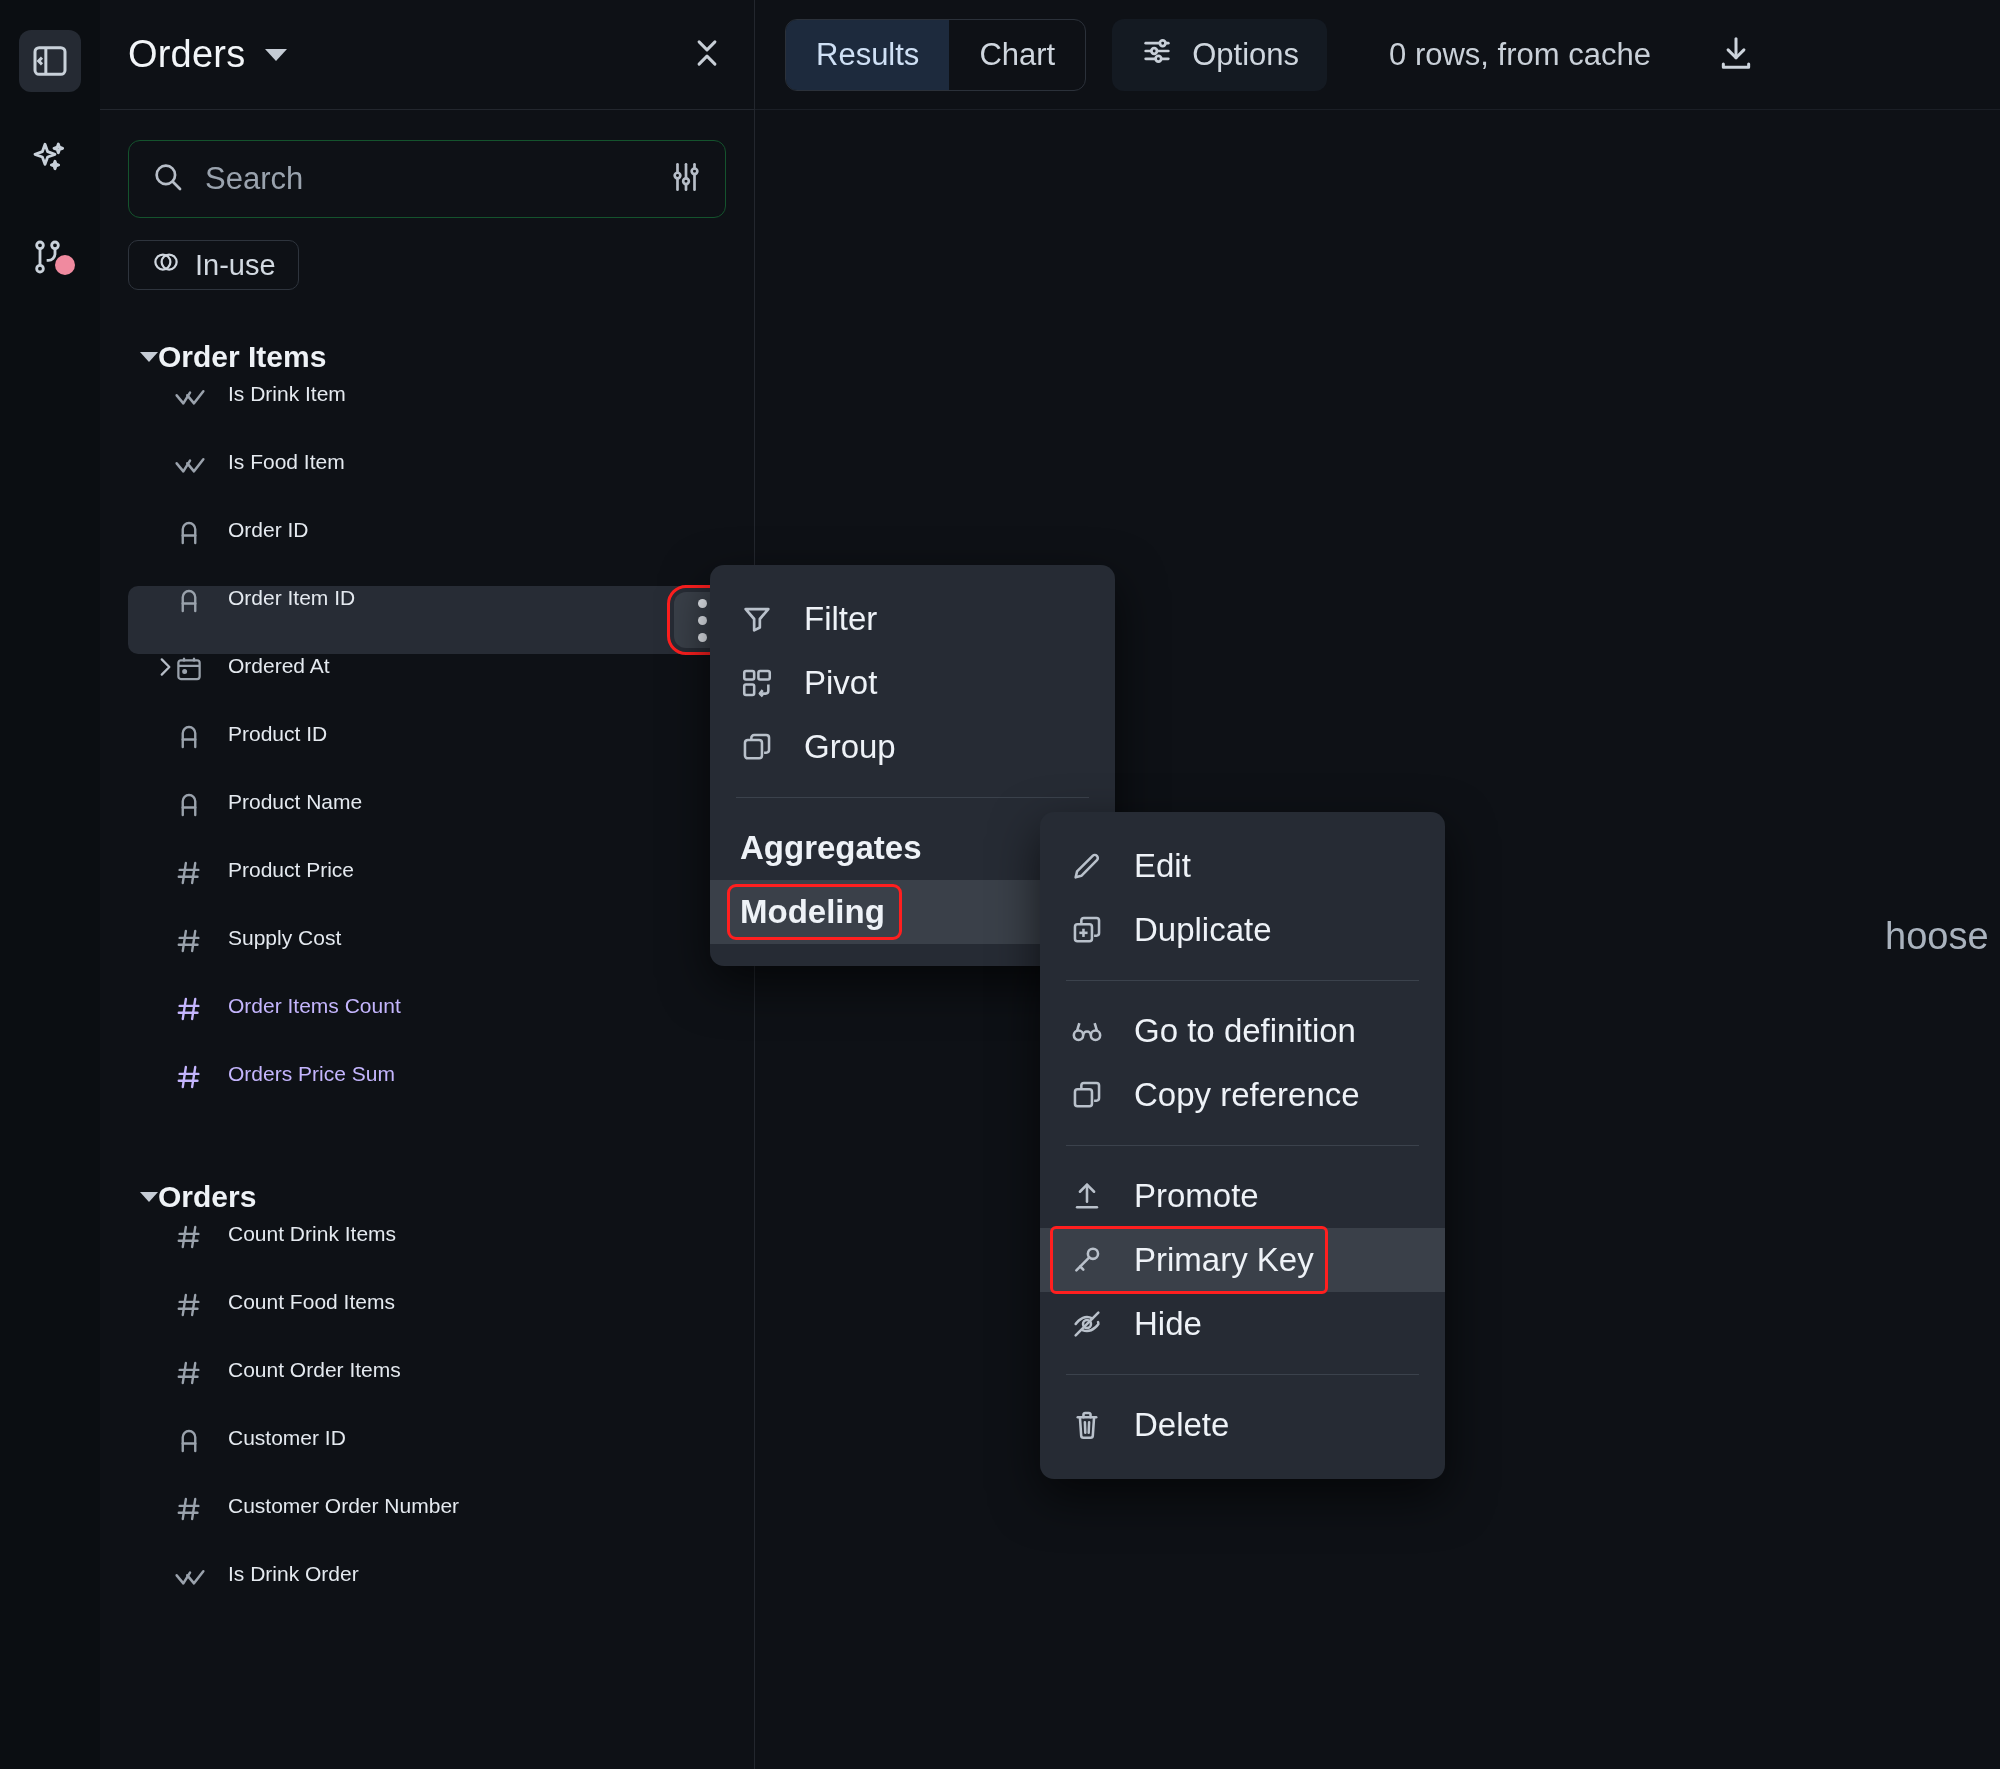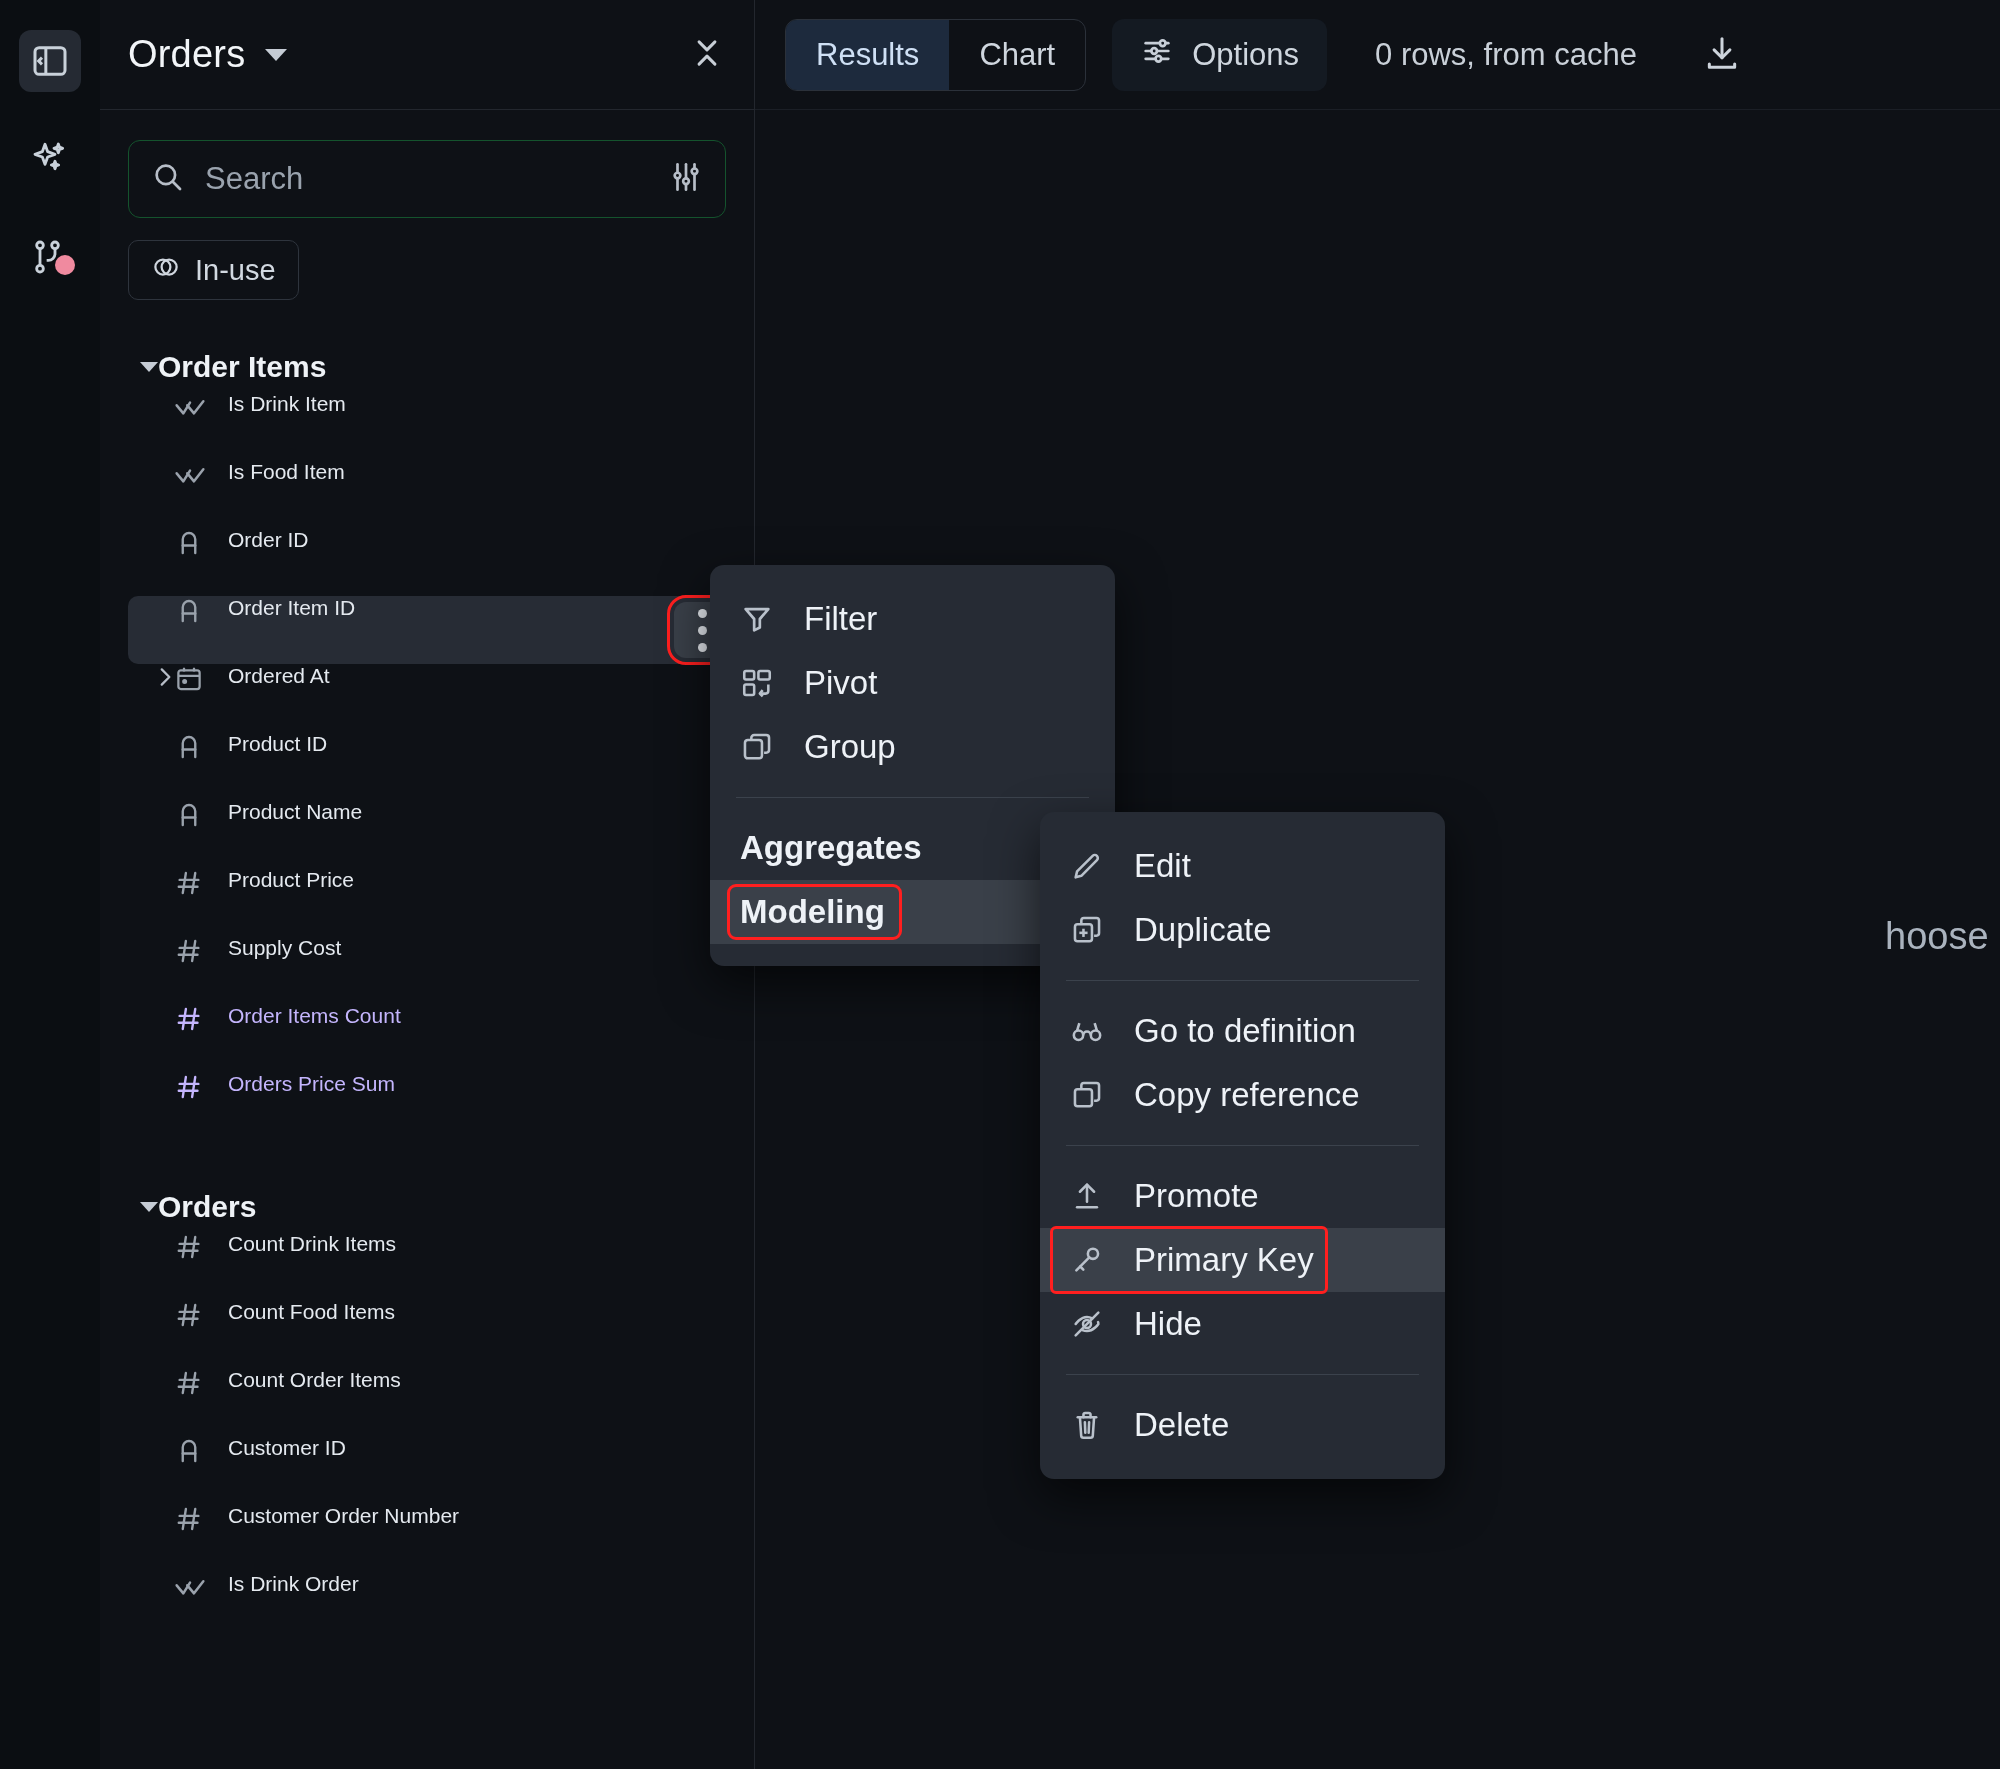--- a/index.html
+++ b/index.html
@@ -68,21 +68,21 @@
   .search-input {
     border: 0; background: transparent; outline: none;
     color: #c6cdd6; font-size: 31px; margin-left: 20px;
     font-family: "Liberation Sans", sans-serif; flex: 1 1 auto;
   }
   .search-input::placeholder { color: #9aa3ae; }
 
   .chip-row { margin-top: 22px; }
   .chip {
     display: inline-flex; align-items: center; gap: 14px;
-    height: 60px; padding: 0 22px;
+    height: 50px; padding: 0 22px;
     border: 1px solid #2e343d; border-radius: 10px;
     color: #d2d9e1; font-size: 29px; background: transparent;
   }
 
   .group-head {
     display: flex; align-items: center; 
     margin-top: 50px; margin-bottom: 8px; padding-left: 12px;
   }
   .caret-sm {
     width: 0; height: 0;
@@ -135,21 +135,21 @@
   .seg > div {
     display: flex; align-items: center; justify-content: center;
     padding: 1px 30px; font-size: 31px; color: #cfd6de;
   }
   .seg > div.on { background: #1d2a3d; color: #cfe0f5; }
   .tool-btn {
     display: flex; align-items: center; gap: 18px;
     height: 72px; padding: 0 28px; border-radius: 12px;
     background: #141a22; color: #cfd6de; font-size: 31px;
   }
-  .rows-text { font-size: 31px; color: #c9d0d8; margin-left: 22px; }
+  .rows-text { font-size: 31px; color: #c9d0d8; margin-left: 36px; }
   .dl-btn { margin-left: 40px; color: #cdd4dc; display: flex; align-items: center; }
 
   .empty-msg {
     position: absolute; left: 1130px; top: 915px;
     font-size: 38px; color: #aab3be; white-space: nowrap;
   }
 
   
   .menu {
     position: absolute; background: #262b34;

